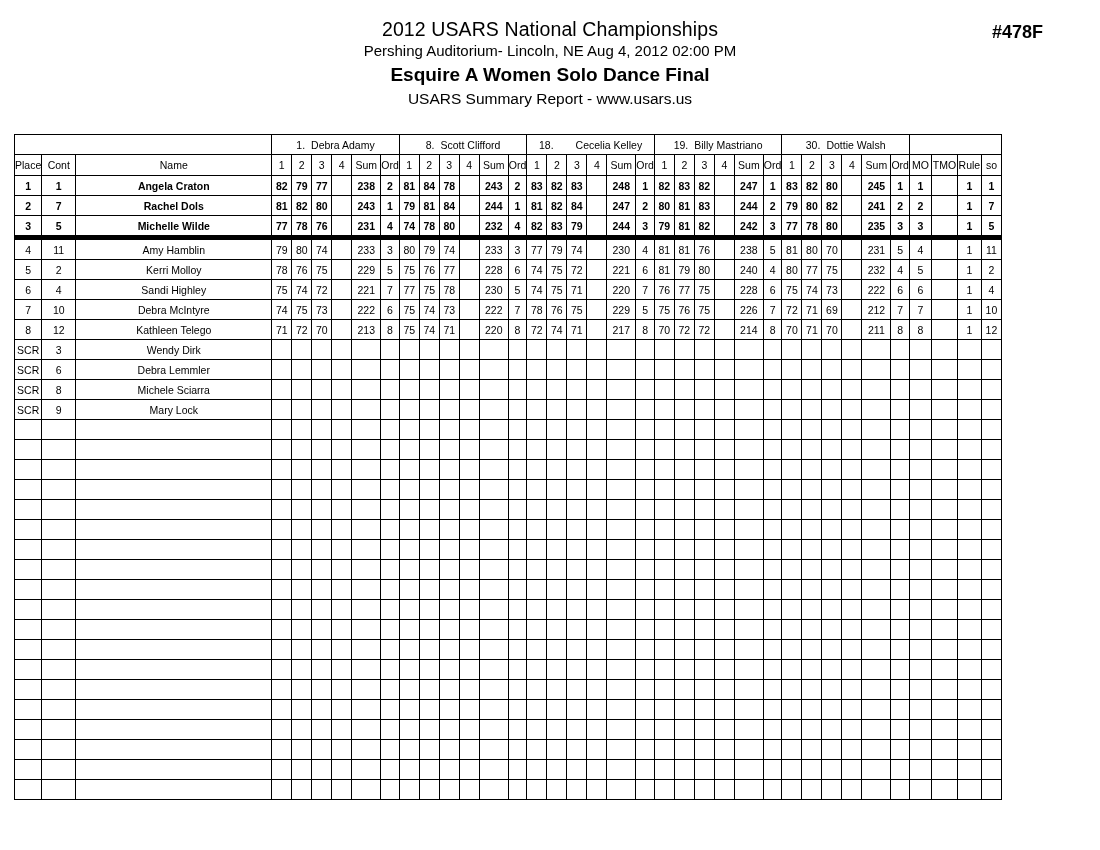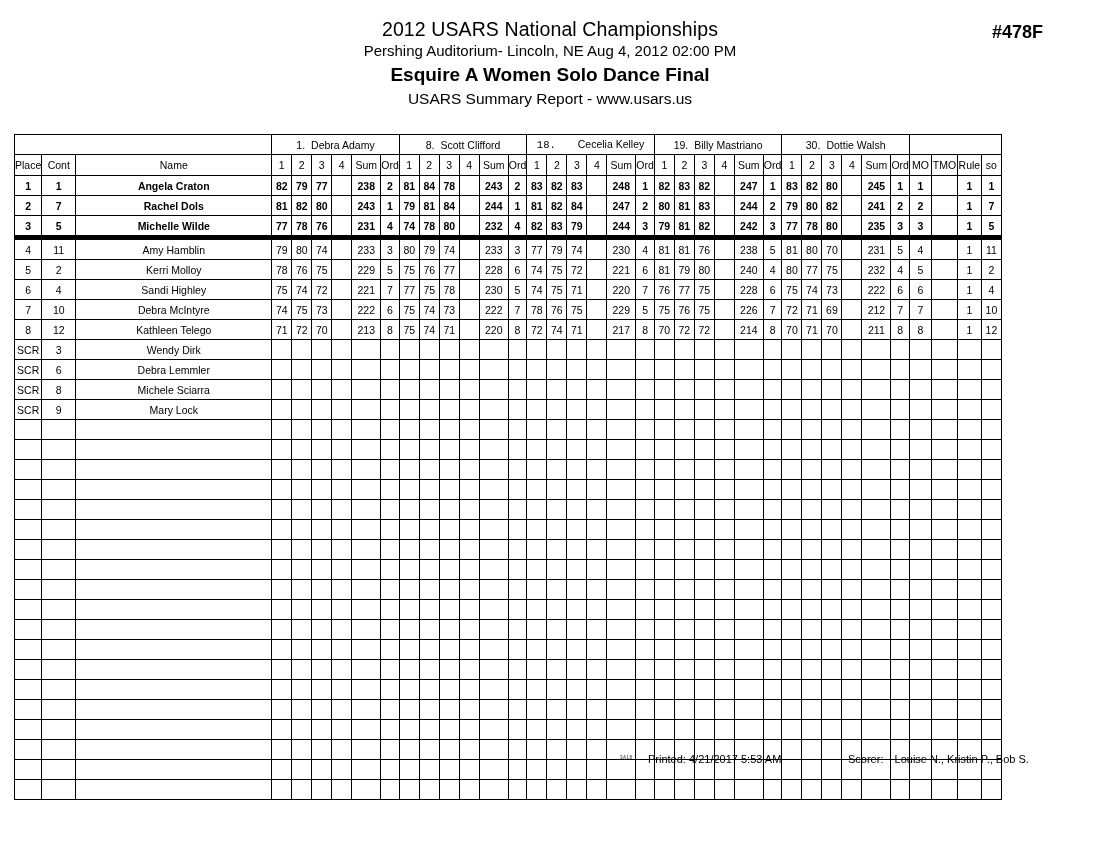--- a/index.html
+++ b/index.html
@@ -198,21 +198,21 @@
         <col style="width: 22px;">
         <col style="width: 26px;">
         <col style="width: 24px;">
         <col style="width: 20px;">
       </colgroup>
     <tbody id="tbody">
         <tr>
           <td class="nohdr" colspan="3"></td>
           <td class="jhdr" colspan="6"><span style="margin-right: 6px;">1.</span><span>Debra Adamy</span></td>
           <td class="jhdr" colspan="6"><span style="margin-right: 6px;">8.</span><span>Scott Clifford</span></td>
-          <td class="jhdr" colspan="6"><span style="margin-right: 22px; font-family: Liberation Mono, monospace;">18.</span><span>Cecelia Kelley</span></td>
+          <td class="jhdr" colspan="6"><span style="margin-right: 22px;">18.</span><span>Cecelia Kelley</span></td>
           <td class="jhdr" colspan="6"><span style="margin-right: 6px;">19.</span><span>Billy Mastriano</span></td>
           <td class="jhdr" colspan="6"><span style="margin-right: 6px;">30.</span><span>Dottie Walsh</span></td>
           <td class="nohdr" colspan="4"></td>
         </tr>
         <tr class="hdr-row">
           <td class="place-cell">Place</td>
           <td class="cont-cell">Cont</td>
           <td class="name-cell">Name</td>
           <td>1</td>
           <td>2</td>
@@ -1454,26 +1454,14 @@
           <td></td>
           <td class="ordcell"></td>
           <td></td>
           <td></td>
           <td></td>
           <td></td>
         </tr>
       </tbody>
   </table>
 
-  <div class="footer">
-    <span class="f-version">3A18</span>
-    <span class="f-printed">
-      <span>Printed:</span>
-      <span>4/21/2017</span>
-      <span>5:53 AM</span>
-    </span>
-    <span class="f-scorer">
-      <span class="f-lbl">Scorer:</span>
-      <span>Louise N., Kristin P., Bob S.</span>
-    </span>
-  </div>
 
 </div>
 
 </body></html>

